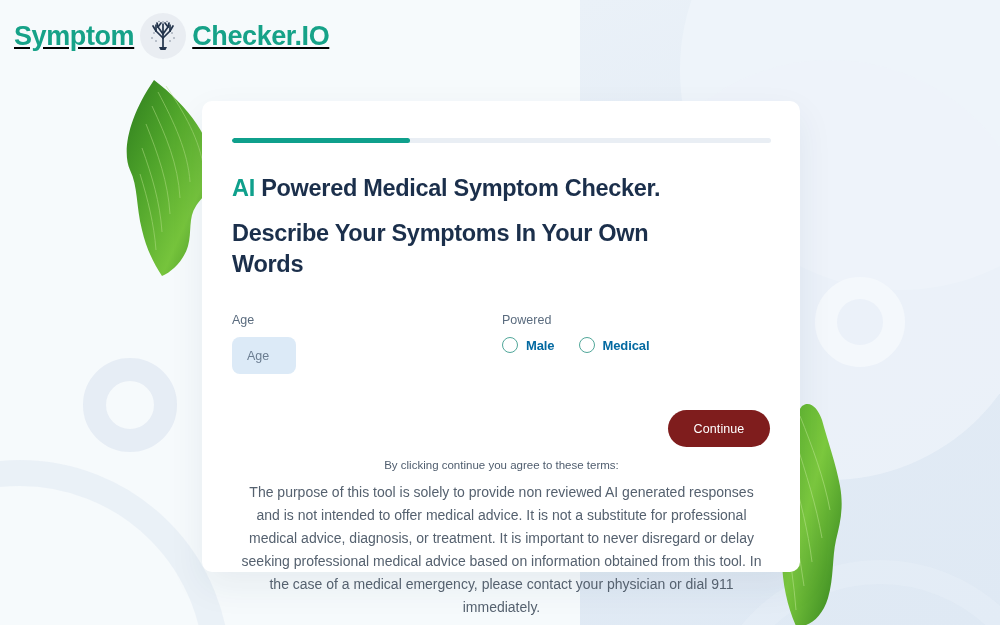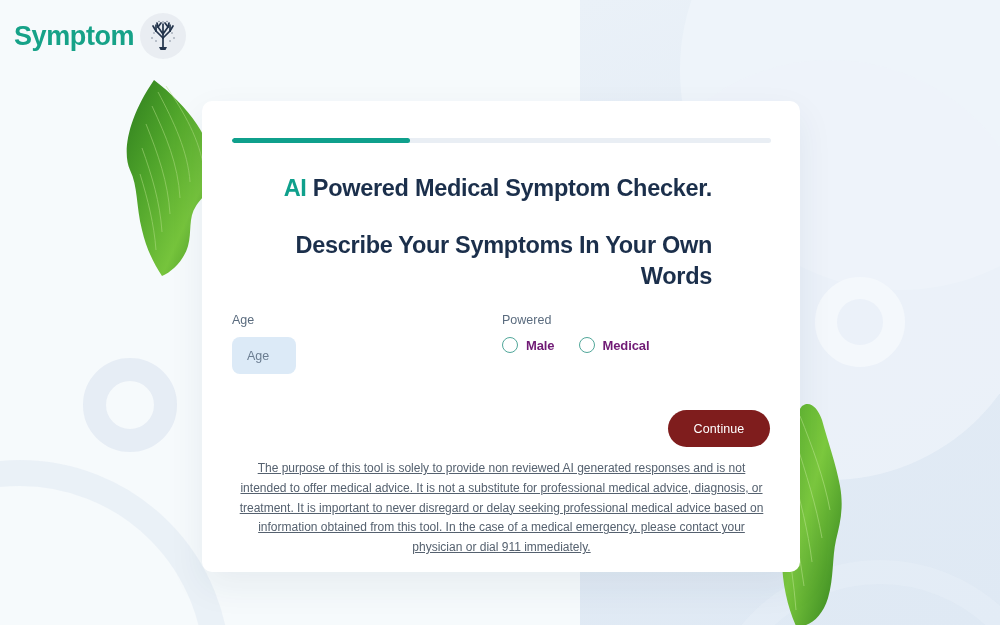--- a/index.html
+++ b/index.html
@@ -91,20 +91,21 @@
 
   
   .topbar {
     position: absolute;
     left: 0; top: 0;
     width: 1000px; height: 72px;
     display: flex;
     align-items: center;
     padding-left: 14px;
     z-index: 6;
+    text-decoration: underline;
   }
   .logo {
     display: flex;
     align-items: center;
     gap: 6px;
   }
   .logo-text {
     font-size: 27px;
     font-weight: 700;
     color: #16a288;
@@ -144,31 +145,30 @@
   .progress-fill {
     height: 100%;
     border-radius: 3px;
     background: #0fa08c;
   }
 
   .heading {
     position: absolute;
     left: 30px; top: 72px;
     width: 480px;
-    text-align: right;
   }
   .heading h1 {
     font-size: 23.5px;
     font-weight: 700;
     color: #1b2f4b;
     line-height: 1.31;
     letter-spacing: -0.3px;
   }
   .heading .accent { color: #0fa08c; }
-  .heading .line2 { display: block; margin-top: 26px; }
+  .heading .line2 { display: block; margin-top: 14px; }
 
   
   .form-row {
     position: absolute;
     left: 30px; top: 212px;
     width: 539px;
     display: flex;
     justify-content: flex-end;
   }
   .field-age { width: 270px; }
@@ -209,21 +209,21 @@
   .radio-dot {
     width: 16px; height: 16px;
     border-radius: 50%;
     border: 1.6px solid #51a79a;
     background: #fff;
     flex: none;
   }
   .radio-label {
     font-size: 13px;
     font-weight: 600;
-    color: #701a75;
+    color: #0369a1;
     letter-spacing: -0.1px;
   }
 
   
   .btn-continue {
     position: absolute;
     right: 30px; top: 309px;
     width: 102px; height: 37px;
     border: none;
     border-radius: 19px;
@@ -241,25 +241,24 @@
     left: 30px; top: 358px;
     width: 539px;
     text-align: center;
   }
   .terms-head {
     font-size: 11.5px;
     color: #4f5d6e;
     margin-bottom: 10px;
   }
   .terms-body {
-    font-size: 12px;
+    font-size: 14px;
     color: #55616f;
     line-height: 1.65;
     padding: 0 4px;
-    text-decoration: underline;
   }
 </style>
 </head>
 <body>
 
 <div class="bg-root">
   <div class="bg-left-pane"></div>
   <div class="bg-right-pane"></div>
   <div class="bg-blob-tr"></div>
   <div class="bg-blob-tr2"></div>
@@ -345,20 +344,21 @@
           <circle cx="17" cy="3" r=".8"></circle>
             <circle cx="6" cy="19" r=".8"></circle>
           <circle cx="28" cy="19" r=".8"></circle>
             <circle cx="10" cy="22" r=".8"></circle>
           <circle cx="24" cy="22" r=".8"></circle>
             <circle cx="13" cy="2.5" r=".8"></circle>
           <circle cx="21" cy="2.5" r=".8"></circle>
         </g>
       </svg>
     </span>
+    <span class="logo-text">Checker.IO</span>
   </div>
 </div>
 
 <div class="card">
 
   <div class="progress">
     <div class="progress-fill" id="progress-fill" style="width: 33%;"></div>
   </div>
 
   <div class="heading">
@@ -385,16 +385,17 @@
           <span class="radio-dot"></span>
           <span class="radio-label">Medical</span>
         </div>
       </div>
     </div>
   </div>
 
   <button class="btn-continue">Continue</button>
 
   <div class="terms">
+    <div class="terms-head">By clicking continue you agree to these terms:</div>
     <div class="terms-body">The purpose of this tool is solely to provide non reviewed AI generated responses and is not intended to offer medical advice. It is not a substitute for professional medical advice, diagnosis, or treatment. It is important to never disregard or delay seeking professional medical advice based on information obtained from this tool. In the case of a medical emergency, please contact your physician or dial 911 immediately.</div>
   </div>
 
 </div>
 
 </body></html>

